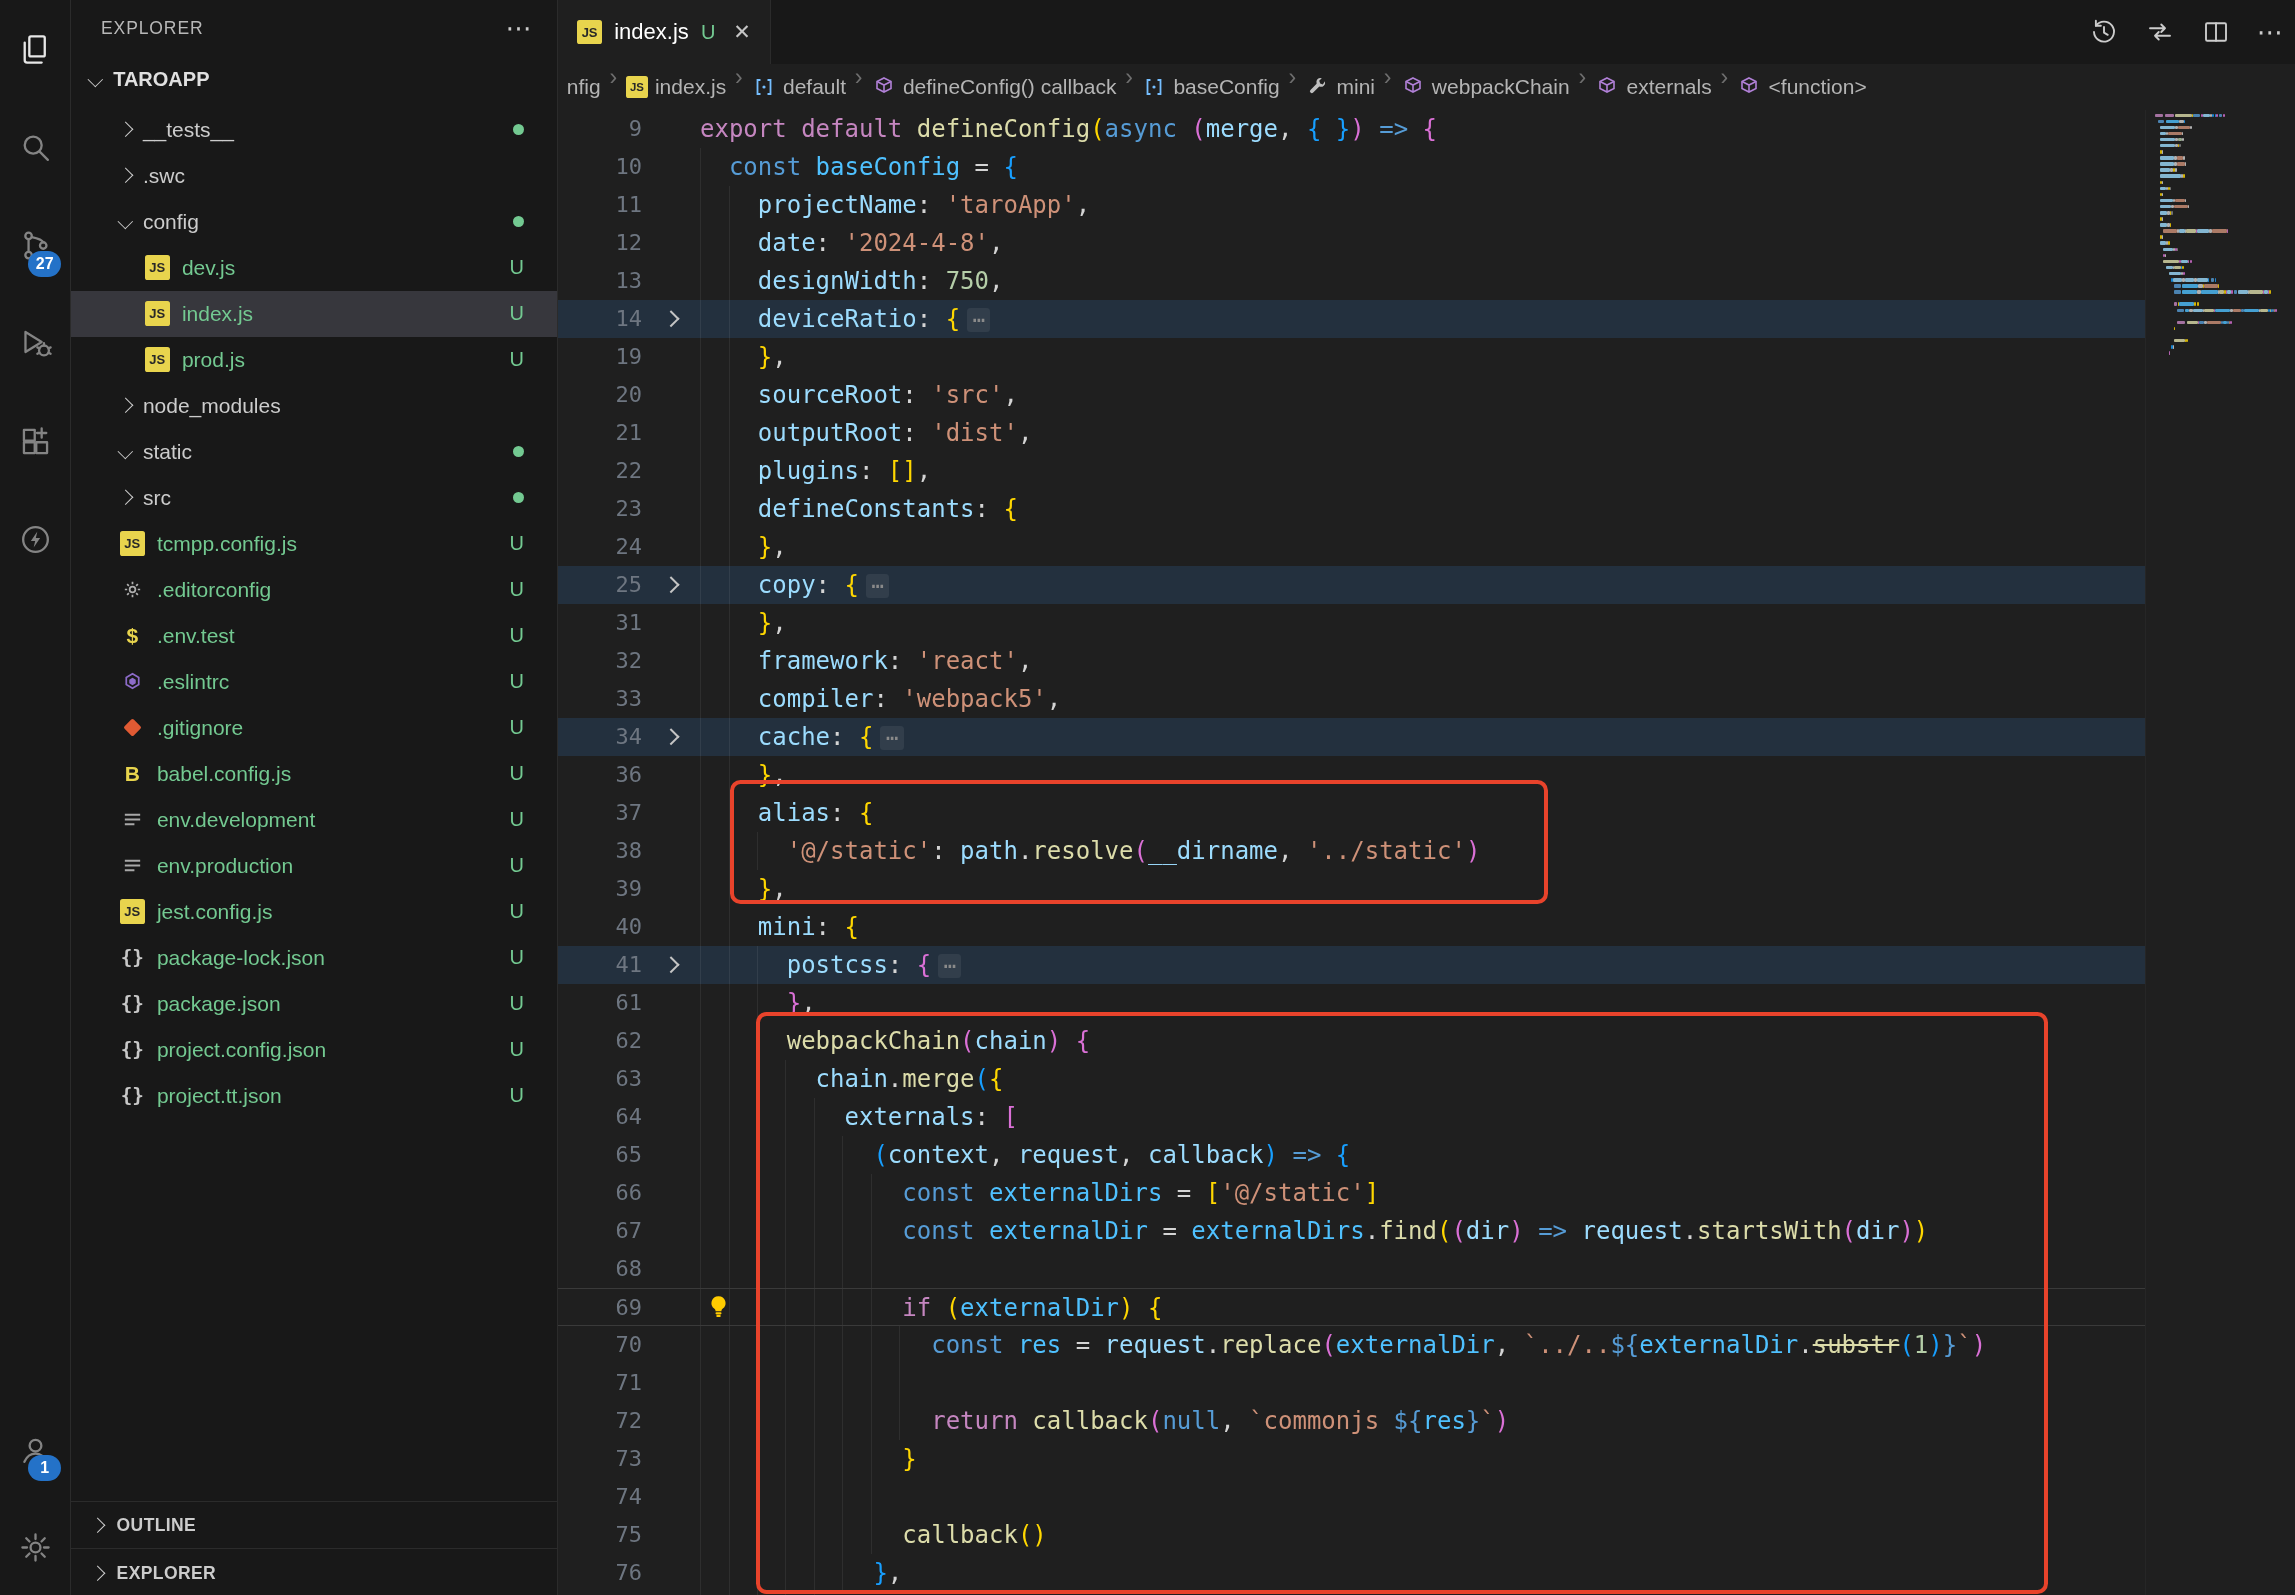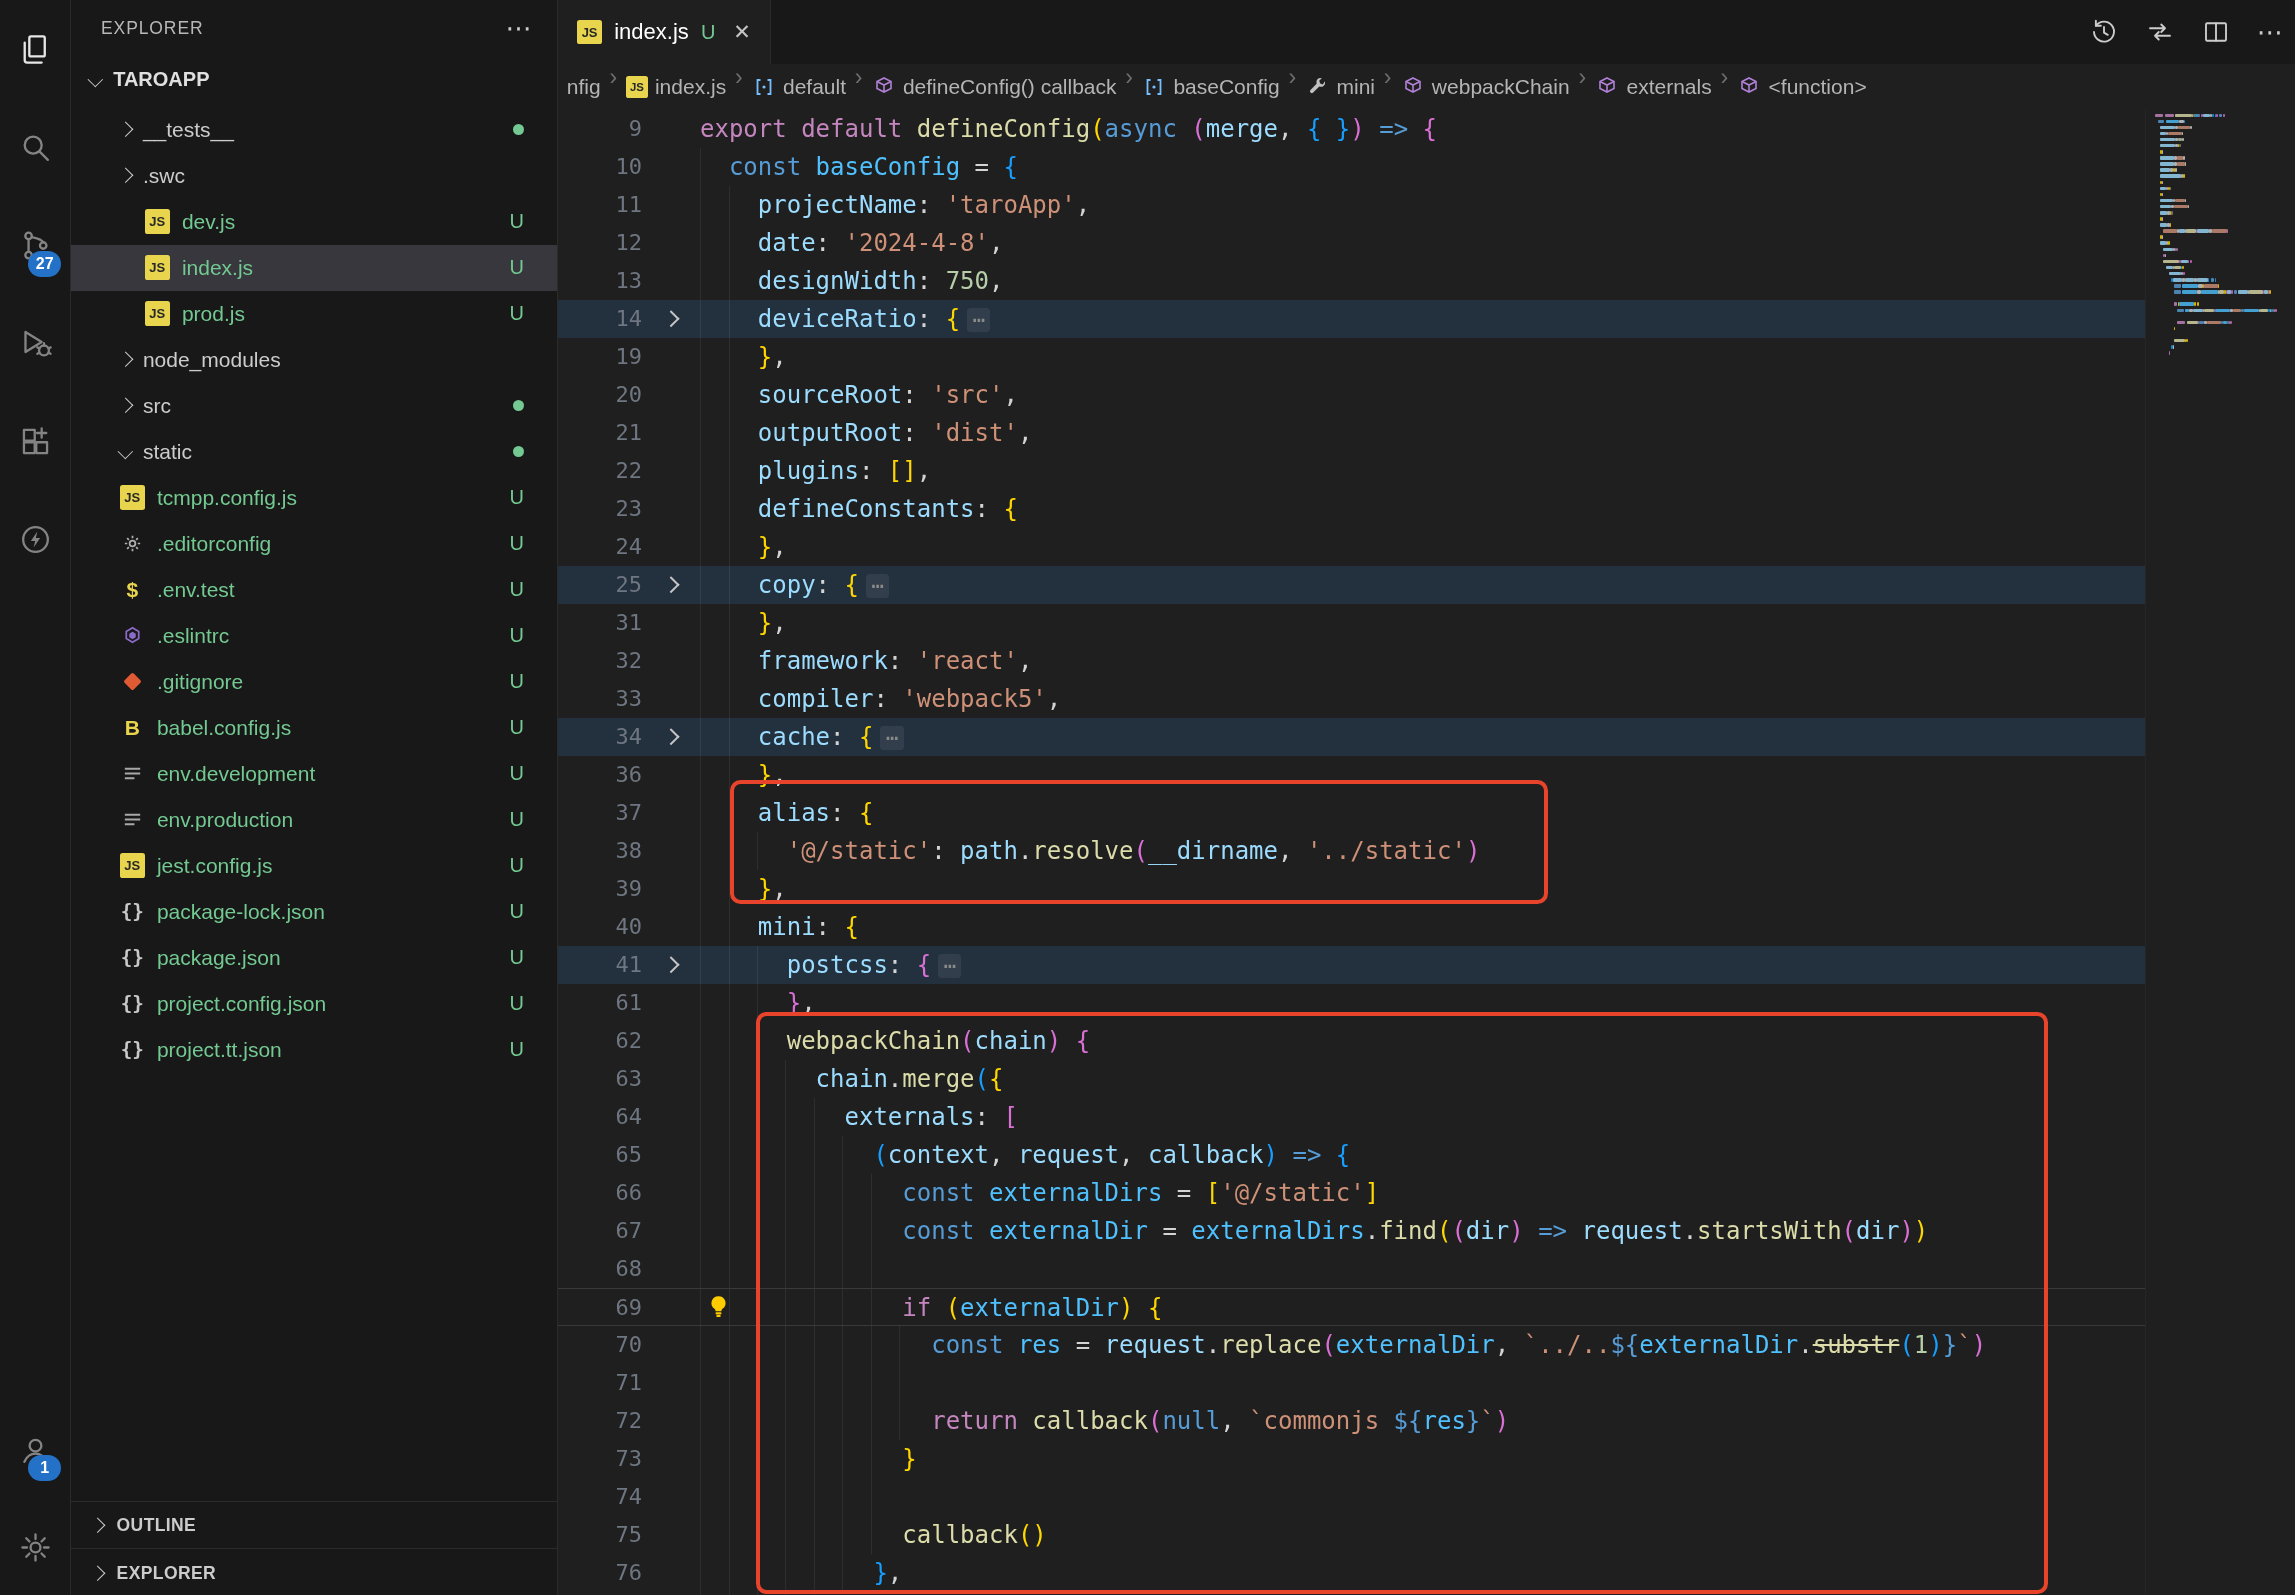--- a/index.html
+++ b/index.html
@@ -166,20 +166,27 @@
           <span class="tree-label">__tests__</span>
           <span class="tree-right">
             <span class="dot"></span>
           </span>
         </div>
         <div class="tree-row" style="padding-left: 49px;">
           <span class="chev"></span>
           <span class="tree-label">.swc</span>
           <span class="tree-right"></span>
         </div>
+        <div class="tree-row" style="padding-left: 49px;">
+          <span class="chev down"></span>
+          <span class="tree-label">config</span>
+          <span class="tree-right">
+            <span class="dot"></span>
+          </span>
+        </div>
         <div class="tree-row" style="padding-left: 74px;">
           <span class="fic js-badge">JS</span>
           <span class="tree-label green">dev.js</span>
           <span class="tree-right">
             <span class="badge-u">U</span>
           </span>
         </div>
         <div class="tree-row selected" style="padding-left: 74px;">
           <span class="fic js-badge">JS</span>
           <span class="tree-label green">index.js</span>
@@ -193,29 +200,29 @@
           <span class="tree-right">
             <span class="badge-u">U</span>
           </span>
         </div>
         <div class="tree-row" style="padding-left: 49px;">
           <span class="chev"></span>
           <span class="tree-label">node_modules</span>
           <span class="tree-right"></span>
         </div>
         <div class="tree-row" style="padding-left: 49px;">
+          <span class="chev down"></span>
+          <span class="tree-label">static</span>
+          <span class="tree-right">
+            <span class="dot"></span>
+          </span>
+        </div>
+        <div class="tree-row" style="padding-left: 49px;">
           <span class="chev"></span>
           <span class="tree-label">src</span>
-          <span class="tree-right">
-            <span class="dot"></span>
-          </span>
-        </div>
-        <div class="tree-row" style="padding-left: 49px;">
-          <span class="chev down"></span>
-          <span class="tree-label">static</span>
           <span class="tree-right">
             <span class="dot"></span>
           </span>
         </div>
         <div class="tree-row" style="padding-left: 49px;">
           <span class="fic js-badge">JS</span>
           <span class="tree-label green">tcmpp.config.js</span>
           <span class="tree-right">
             <span class="badge-u">U</span>
           </span>

